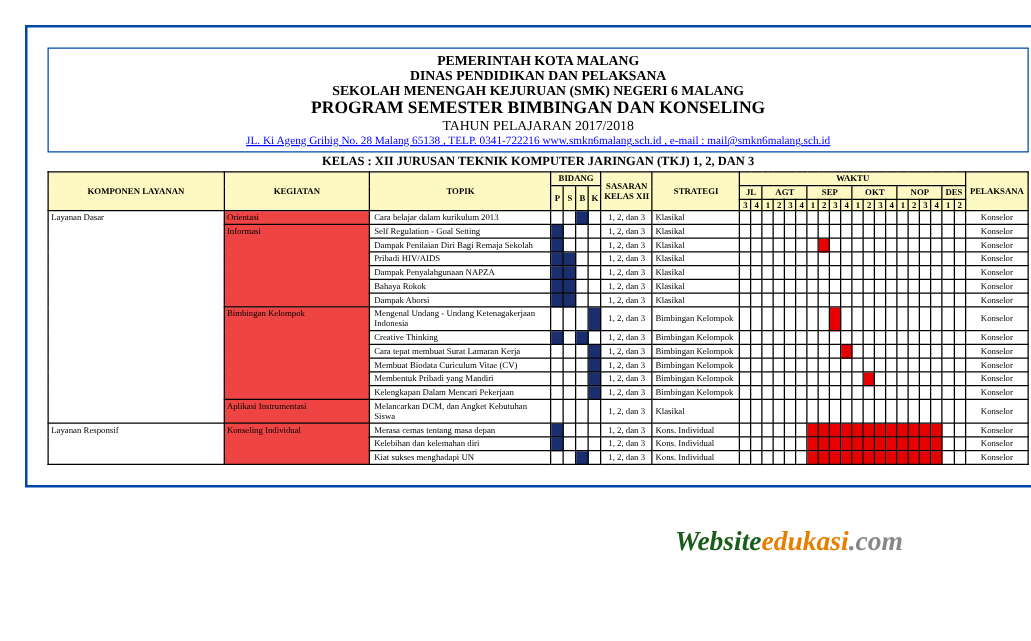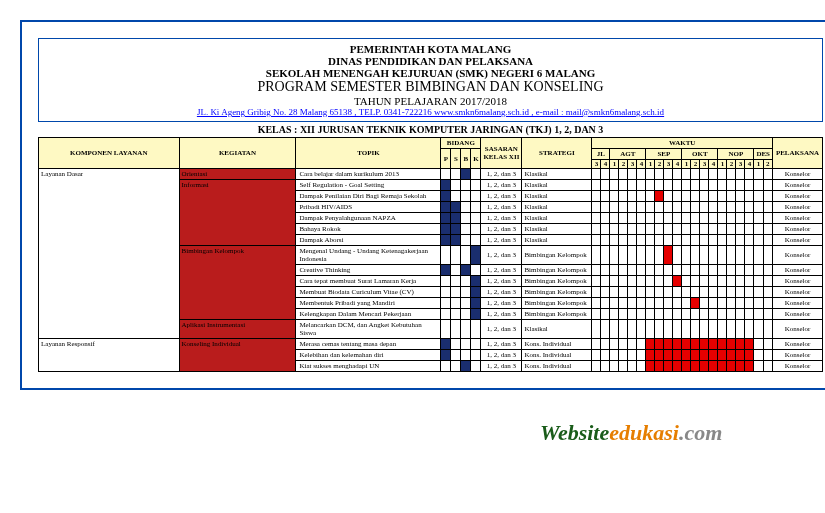--- a/index.html
+++ b/index.html
@@ -1,27 +1,27 @@
 <!DOCTYPE html>
 <html><head>
 <meta charset="utf-8">
 <style>
 body{margin:0;padding:20px;font-family:"Times New Roman",serif;background:#fff;font-size:8px}
 .page{width:785px;border:2px solid #0047ab;padding:16px;background:#fff}
 .header{text-align:center;border:1px solid #0047ab;padding:4px;margin-bottom:2px}
 .h1{font-size:11px;font-weight:bold}
-.h2{font-size:14px;font-weight:normal;font-family:"Times New Roman"}
+.h2{font-size:14px;font-weight:bold;font-family:"Times New Roman"}
 .h3{font-size:11px}
 .link{color:#00f;text-decoration:underline;font-size:9px}
 .kelas{font-size:10px;font-weight:bold;text-align:center;margin:2px 0}
 table{border-collapse:collapse;width:100%;font-size:7px}
 th,td{border:1px solid #000;padding:1px 2px;vertical-align:middle}
 th{background:#fef9c3;font-weight:bold;text-align:center}
 .komp{text-align:left;vertical-align:top;background:#fff;font-weight:normal}
-.keg{text-align:left;vertical-align:top;background:#b91c1c}
+.keg{text-align:left;vertical-align:top;background:#ef4444}
 .topik-h{width:140px}
 .topik-c{text-align:left;padding-left:3px}
 .bid{width:9px;padding:0}
 .navy{background:#1a2e6e}
 .red{background:#e60000}
 .sas{text-align:center;width:36px}
 .str{text-align:left;width:65px}
 .wk{width:8px;padding:0}
 .pel{text-align:center;width:45px}
 .waktu-h{text-align:center}

